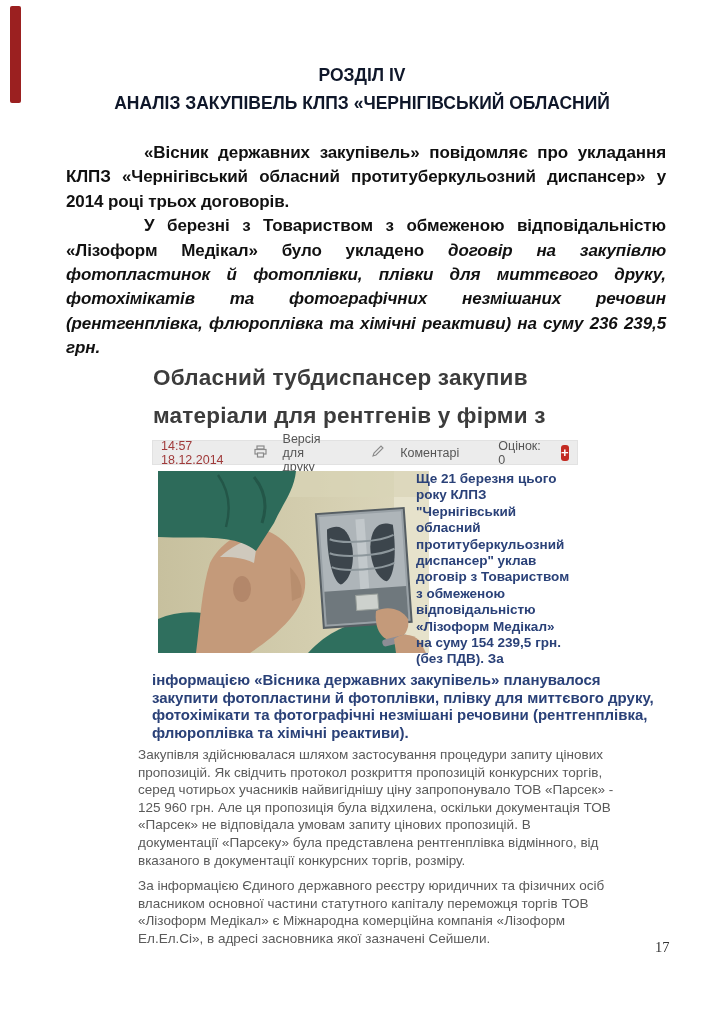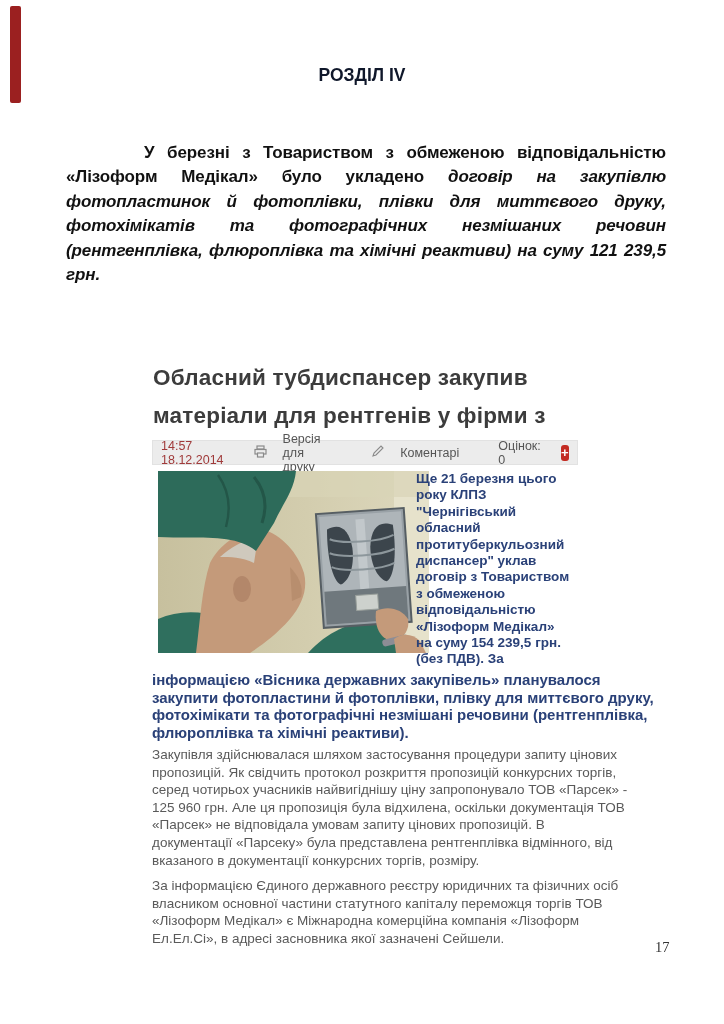--- a/index.html
+++ b/index.html
@@ -69,43 +69,45 @@
     font-size: 13.5px; line-height: 16.4px;
     white-space: pre-line;
   }
   .lead-cont {
     position: absolute; top: 671px; left: 152px; width: 520px;
     color: #2a4178; font-weight: bold;
     font-size: 15px; line-height: 17.6px;
     white-space: pre-line;
   }
   .body-par {
-    position: absolute; left: 152px; width: 530px;
+    position: absolute; left: 138px; width: 530px;
     color: #5a5a5a; font-size: 13.5px; line-height: 17.6px;
     white-space: pre-line;
   }
   .body-par.p1 { top: 746px; }
   .body-par.p2 { top: 877px; }
 
   .page-number {
     position: absolute; top: 939px; left: 655px;
     color: #333333; font-size: 14.5px; font-family: "Liberation Serif", serif;
   }
 </style>
 </head>
 <body>
 
 <div class="red-bar"></div>
 
 <div class="heading">
   <div>РОЗДІЛ IV</div>
+  <div>АНАЛІЗ ЗАКУПІВЕЛЬ КЛПЗ «ЧЕРНІГІВСЬКИЙ ОБЛАСНИЙ</div>
 </div>
 
 <div class="intro">
-  <p><span>У березні з Товариством з обмеженою відповідальністю «Лізоформ Медікал» було укладено </span><span class="ital">договір на закупівлю фотопластинок й фотоплівки, плівки для миттєвого друку, фотохімікатів та фотографічних незмішаних речовин (рентгенплівка, флюроплівка та хімічні реактиви) на суму 121 239,5 грн.</span></p>
+  <p>«Вісник державних закупівель» повідомляє про укладання КЛПЗ «Чернігівський обласний протитуберкульозний диспансер» у 2014 році трьох договорів.</p>
+  <p><span>У березні з Товариством з обмеженою відповідальністю «Лізоформ Медікал» було укладено </span><span class="ital">договір на закупівлю фотопластинок й фотоплівки, плівки для миттєвого друку, фотохімікатів та фотографічних незмішаних речовин (рентгенплівка, флюроплівка та хімічні реактиви) на суму 236 239,5 грн.</span></p>
 </div>
 
 <div class="article-headline">Обласний тубдиспансер закупив
 матеріали для рентгенів у фірми з
 Сейшелів</div>
 
 <div class="meta-bar">
   <span class="meta-date">14:57 18.12.2014</span>
   <span class="icon-svg">
     <svg width="13" height="13" viewBox="0 0 13 13">

